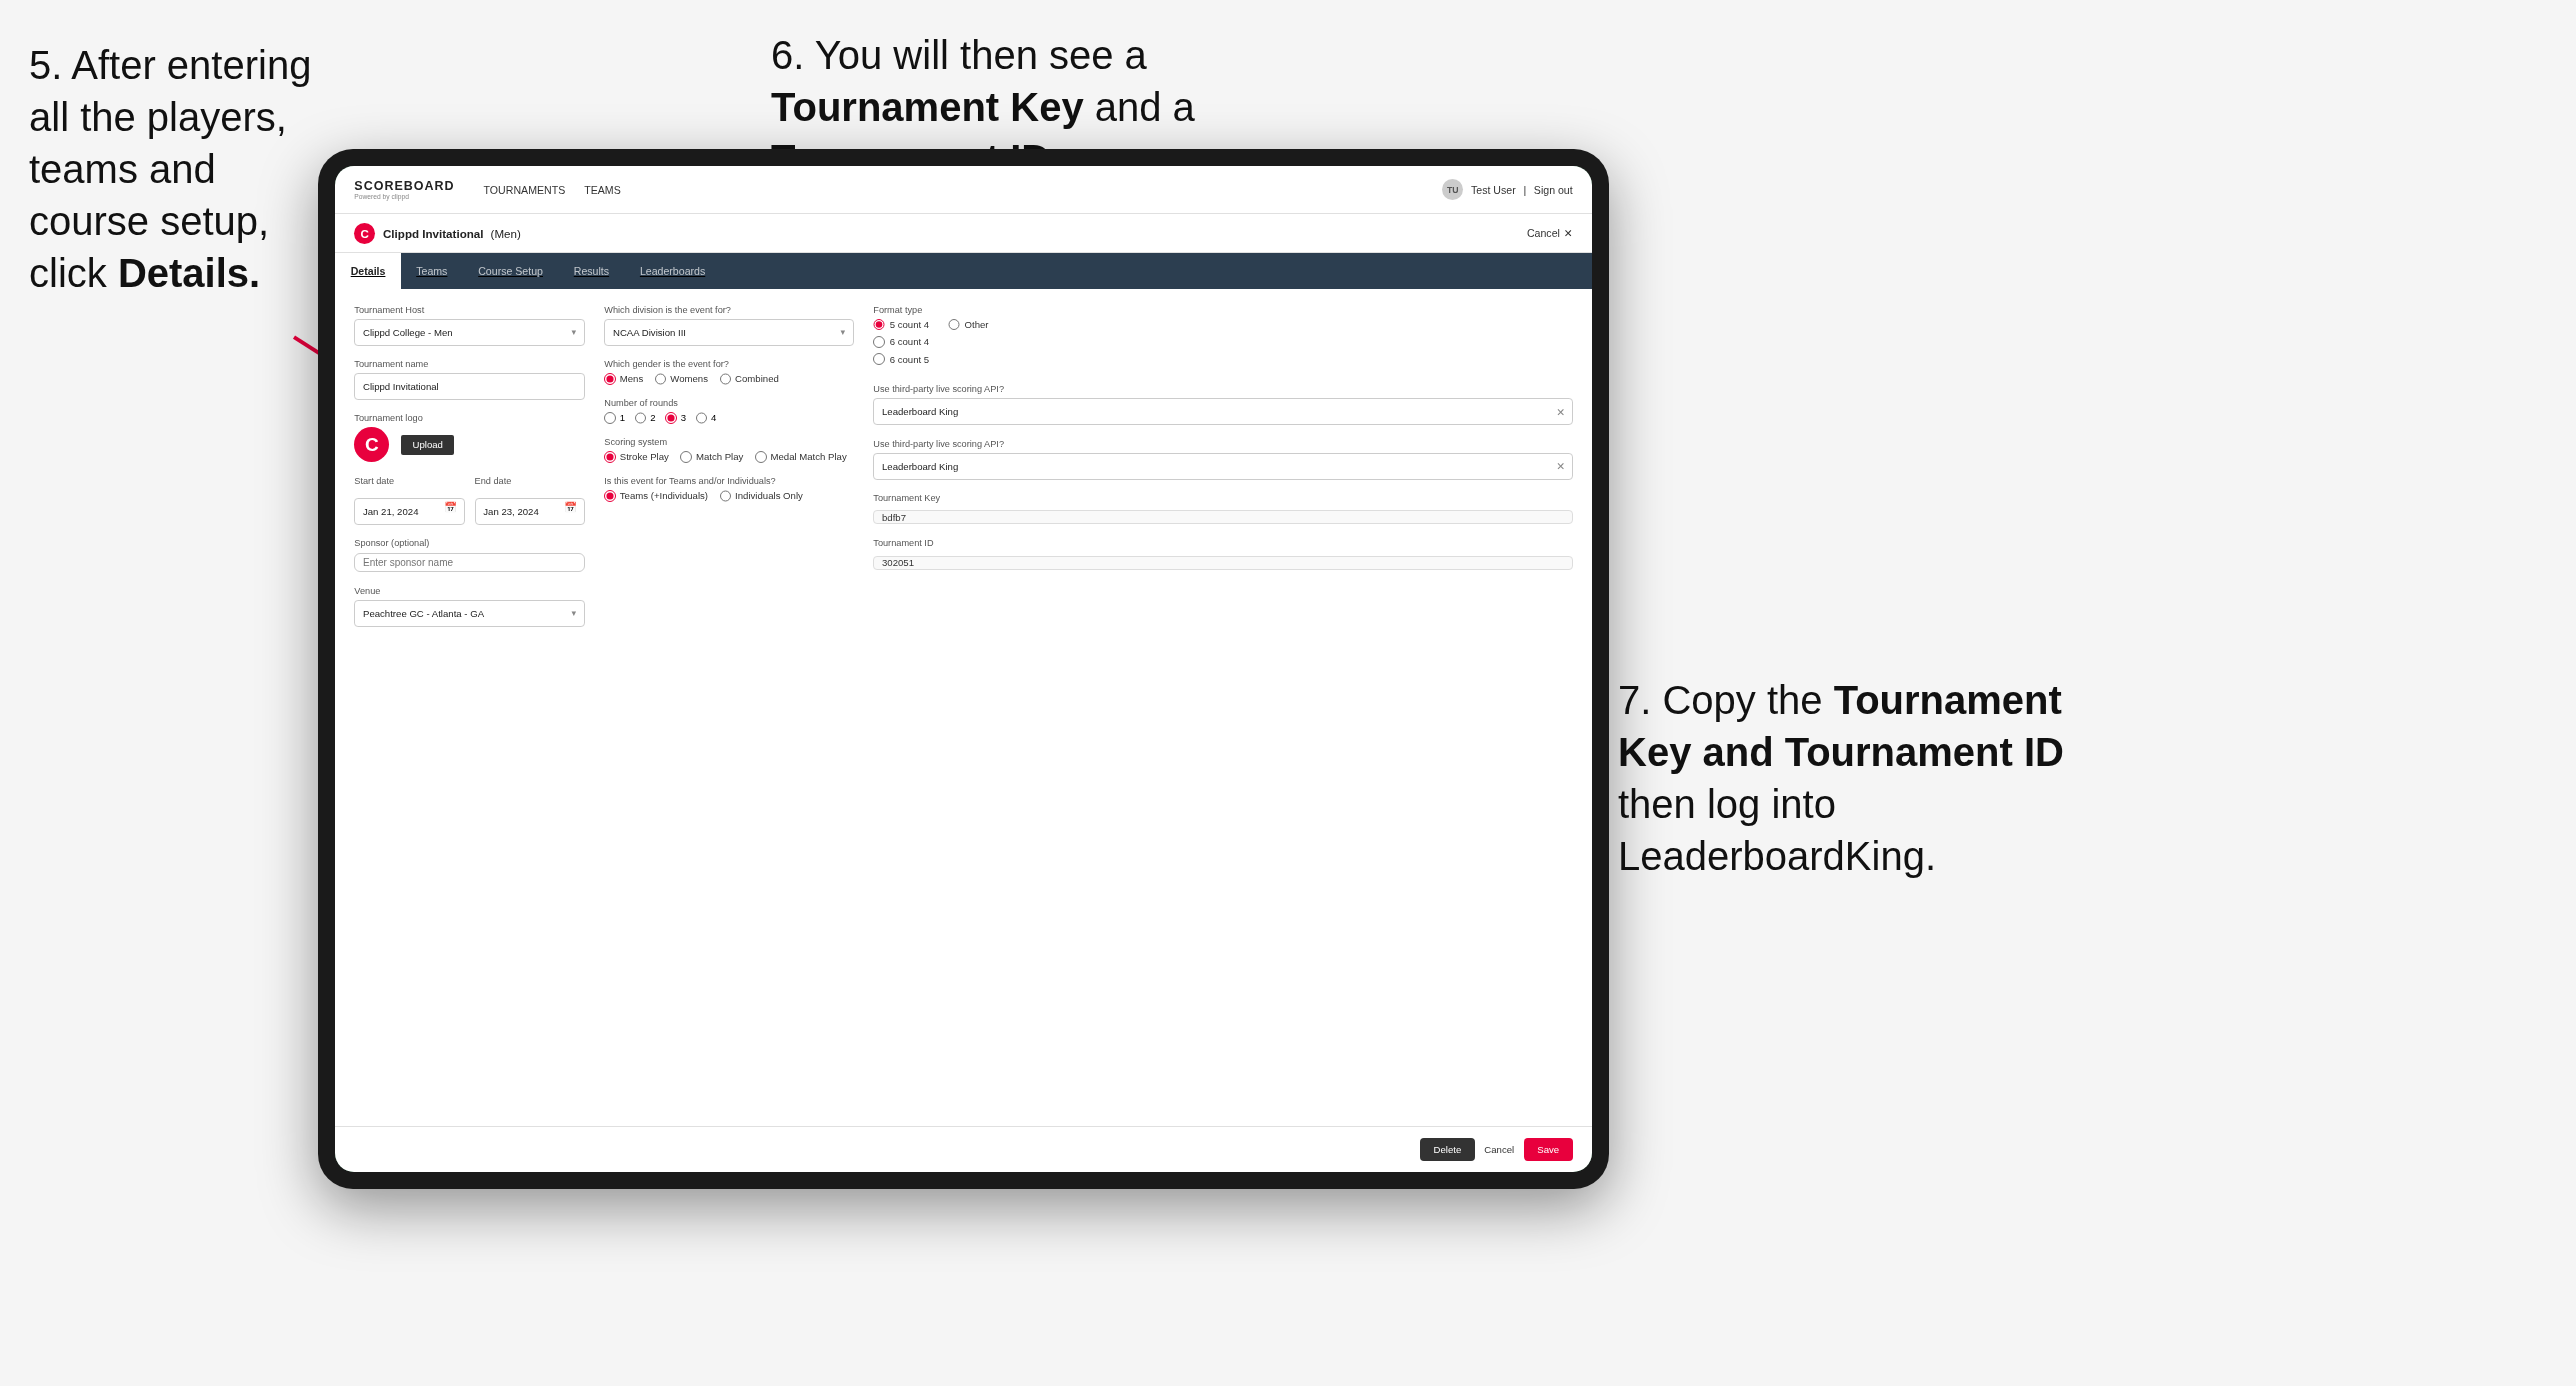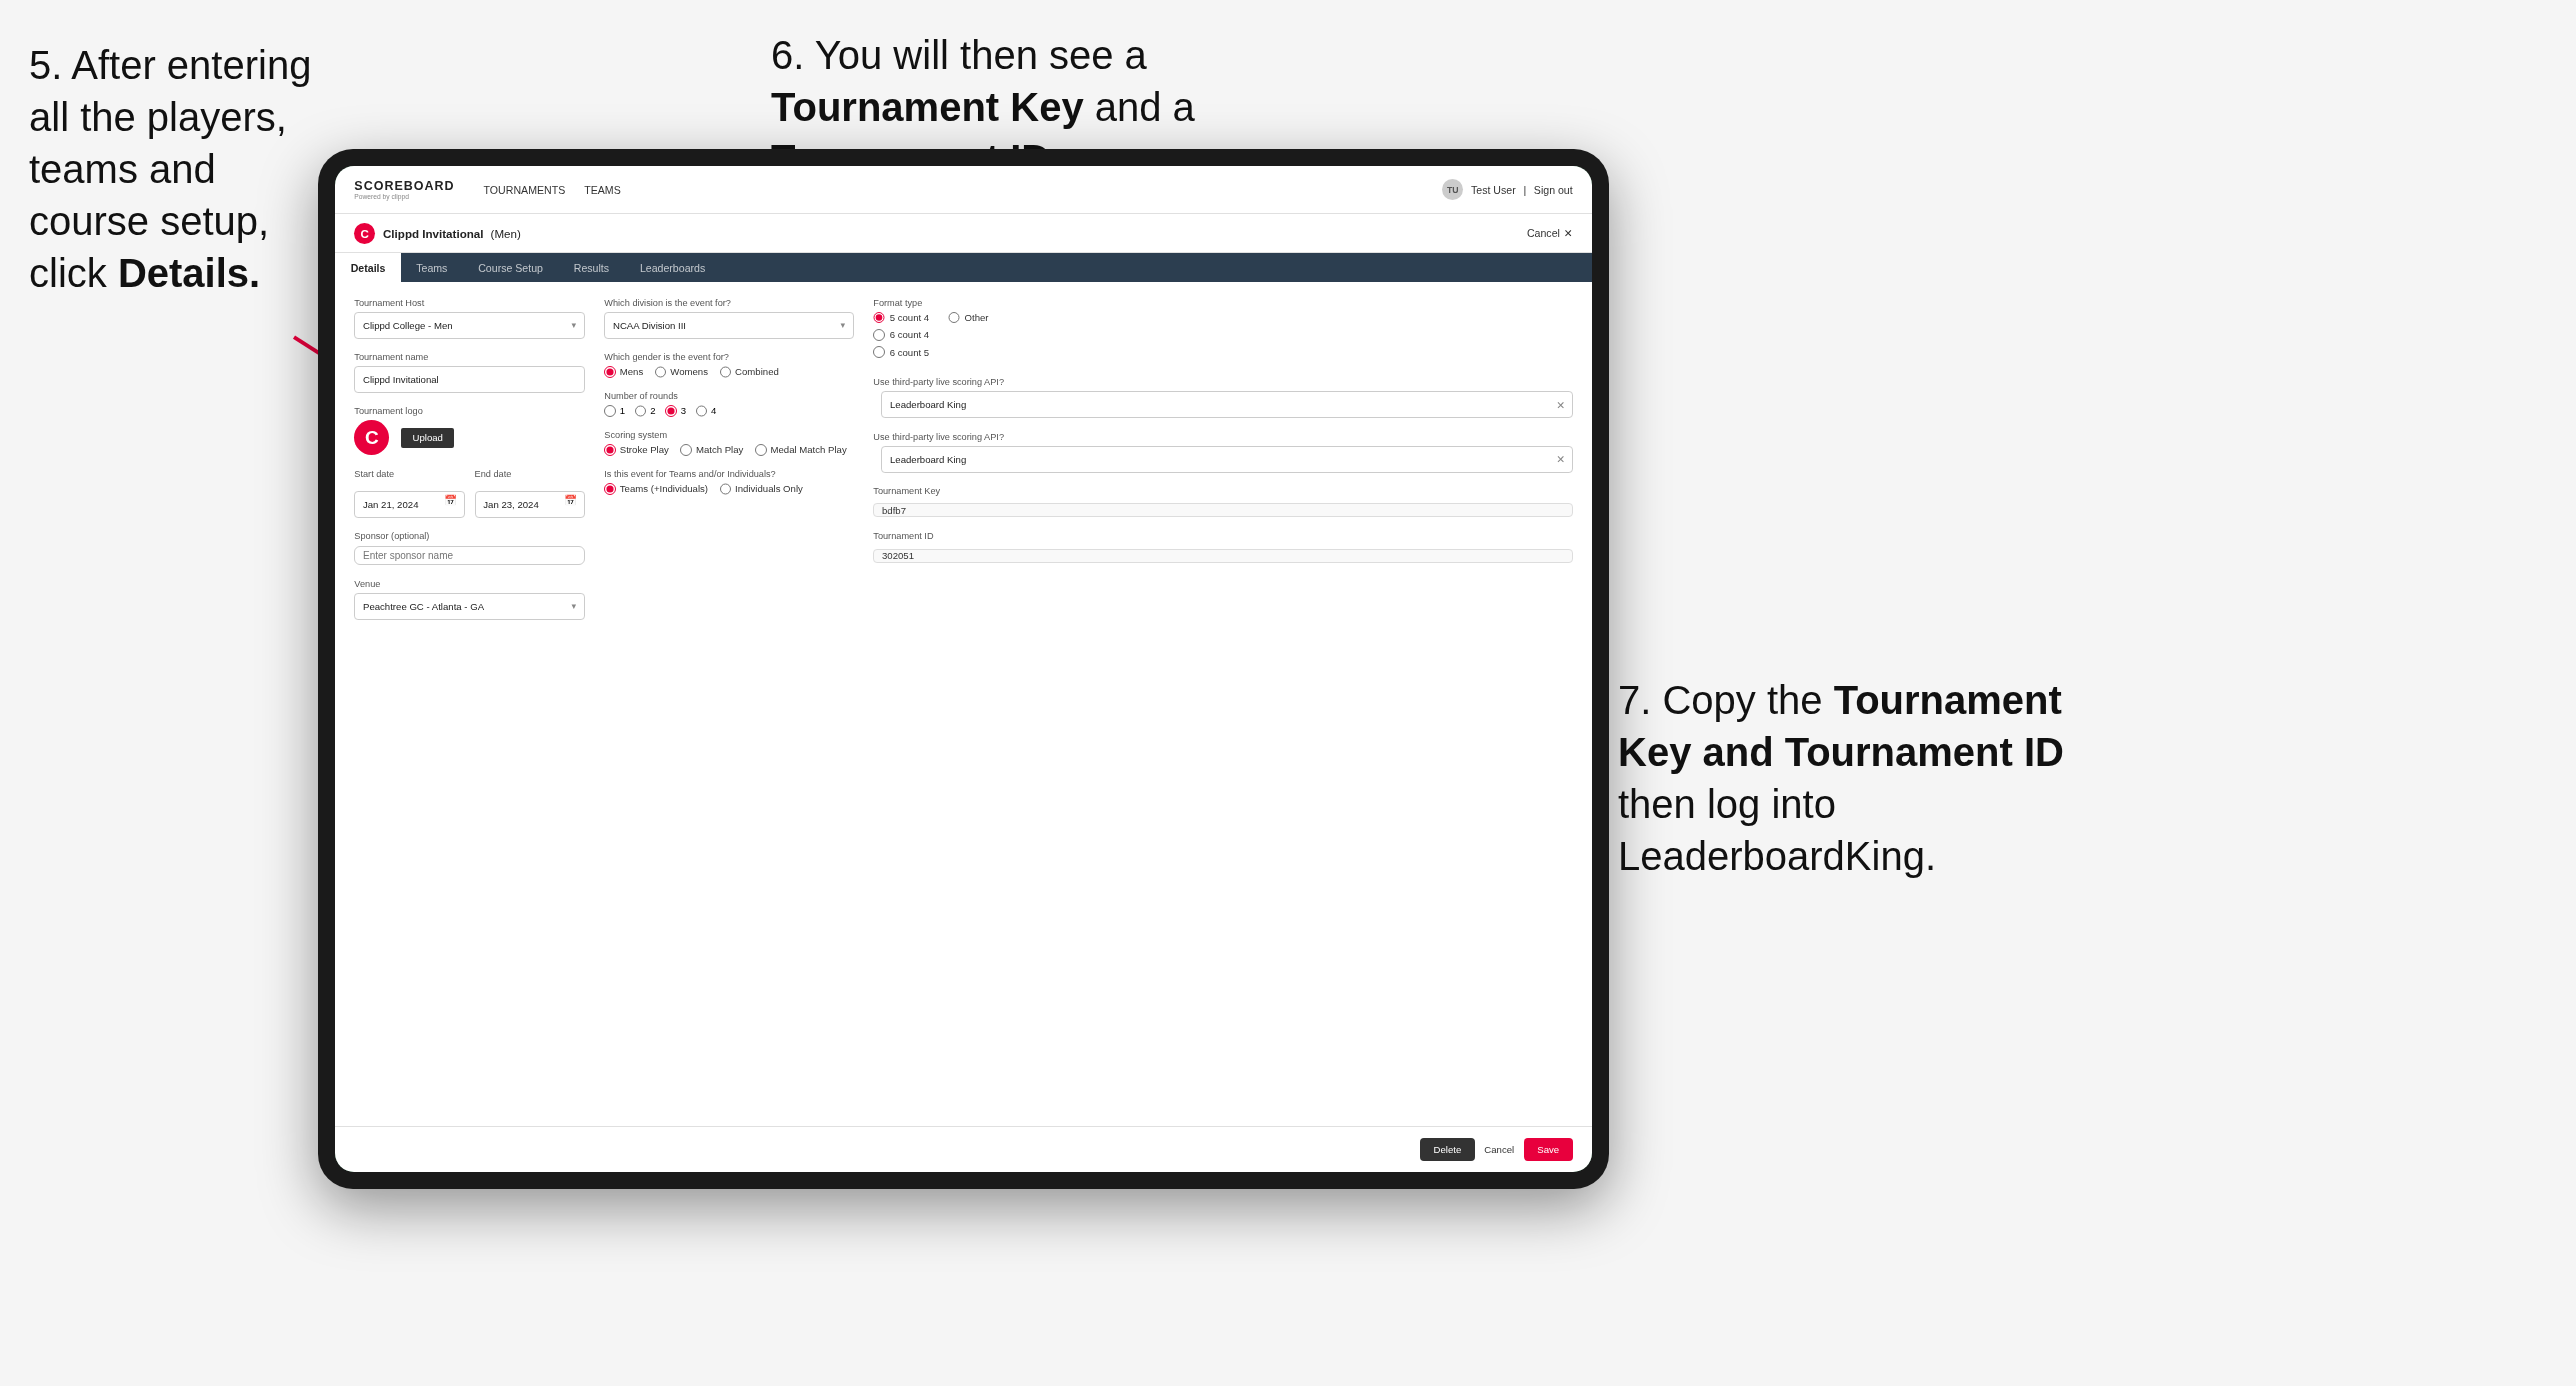--- a/index.html
+++ b/index.html
@@ -173,23 +173,24 @@
       cursor: pointer;
       display: flex;
       align-items: center;
       gap: 3.9px;
     }
 
     
     .tab-bar {
       background: #2c3e50;
       display: flex;
-      height: 29px;
+      height: 36px;
       align-items: center;
       flex-shrink: 0;
+      text-decoration: underline;
     }
 
     .tab {
       padding: 0 15.4px;
       height: 100%;
       display: flex;
       align-items: center;
       font-size: 10.6px;
       color: rgba(255,255,255,0.7);
       cursor: pointer;
@@ -406,21 +407,20 @@
 
     .tag-input-field {
       width: 100%;
       height: 27px;
       border: 1px solid #ccc;
       border-radius: 3.9px;
       padding: 0 7.7px;
       font-size: 9.6px;
       color: #222;
       background: #fff;
-      margin-left: 8px;
     }
 
     
     .readonly-field {
       width: 100%;
       height: 14px;
       border: 1px solid #ddd;
       border-radius: 3.9px;
       padding: 0 7.7px;
       font-size: 9.6px;

